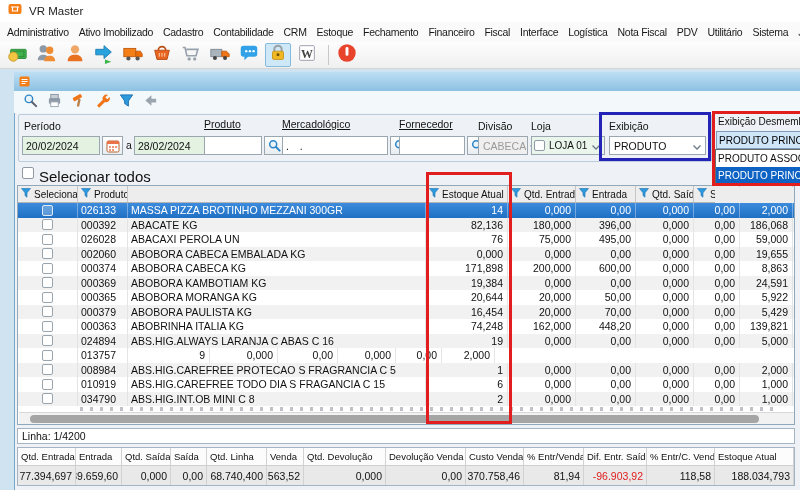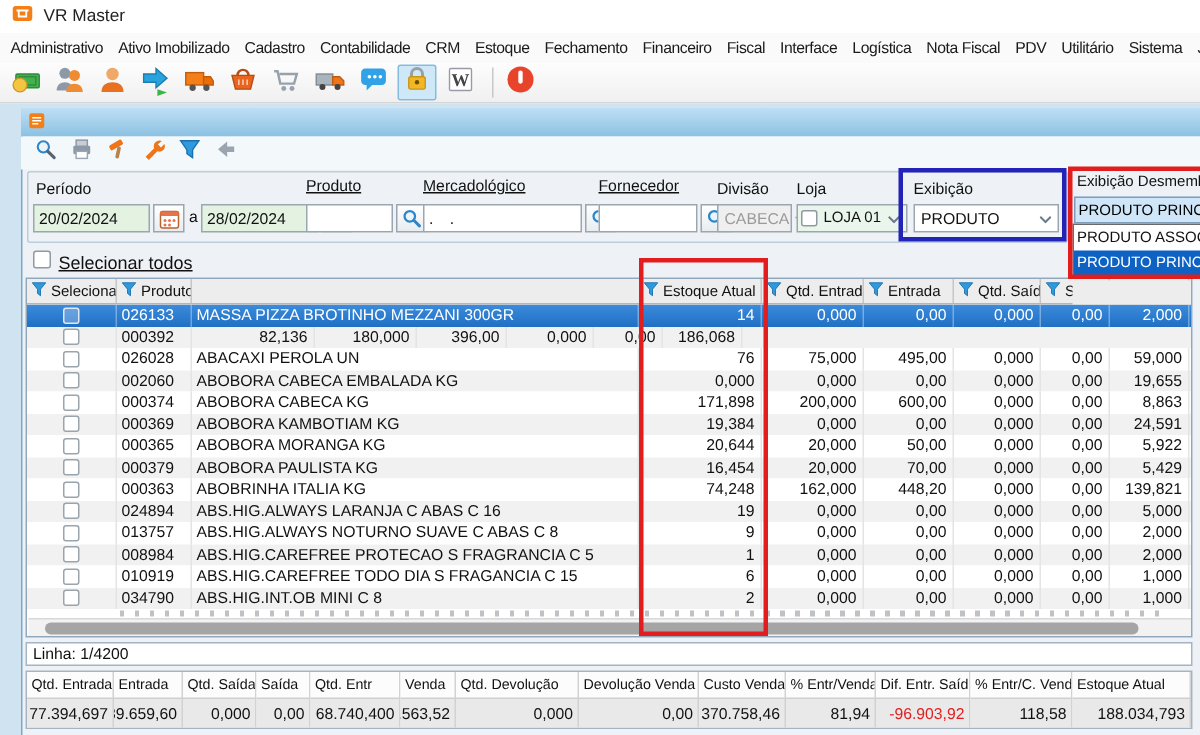--- a/index.html
+++ b/index.html
@@ -329,21 +329,21 @@
 <span class="abs flabel" id="desm-label">Exibição Desmembramento</span>
 <div class="abs" id="desm-combo">
     <span>PRODUTO PRINCIPAL</span>
   </div>
 <div class="abs" id="desm-list">
     <div class="desm-item">PRODUTO ASSOCIADO</div>
     <div class="desm-item hl">PRODUTO PRINCIPAL</div>
   </div>
 
 <span class="abs checkbox" style="left:22px; top:167px;"></span>
-<span class="abs flabel" style="left:39px; top:168px; font-size:12px;text-decoration:underline;">Selecionar todos</span>
+<span class="abs flabel" style="left:39px; top:168px; font-size:15px;">Selecionar todos</span>
 
 <div class="abs" id="grid">
   <div id="ghead">
       <div class="hcell" style="width: 60px;">
         <span><svg width="10" height="10" viewBox="0 0 10 10">
             <path d="M0.5 0.5H9.5L6 4.8V9.2L4 7.6V4.8Z" fill="#2e9ade" stroke="#1c6fae" stroke-width="0.6"></path>
           </svg></span>
         <span>Selecionado</span>
       </div>
       <div class="hcell" style="width: 50px;">
@@ -402,20 +402,21 @@
         <div class="gcell num" style="width: 60px;">0,00</div>
         <div class="gcell num" style="width: 58px;">0,000</div>
         <div class="gcell num" style="width: 46px;">0,00</div>
         <div class="gcell num" style="width: 53px;">2,000</div>
       </div>
       <div class="grid-row alt">
         <div class="gcell" style="width: 60px;">
           <span class="row-check"></span>
         </div>
         <div class="gcell" style="width: 50px;">000392</div>
+        <div class="gcell" style="width: 298px;">ABACATE KG</div>
         <div class="gcell num" style="width: 82px;">82,136</div>
         <div class="gcell num" style="width: 68px;">180,000</div>
         <div class="gcell num" style="width: 60px;">396,00</div>
         <div class="gcell num" style="width: 58px;">0,000</div>
         <div class="gcell num" style="width: 46px;">0,00</div>
         <div class="gcell num" style="width: 53px;">186,068</div>
       </div>
       <div class="grid-row">
         <div class="gcell" style="width: 60px;">
           <span class="row-check"></span>
@@ -518,21 +519,20 @@
         <div class="gcell num" style="width: 60px;">0,00</div>
         <div class="gcell num" style="width: 58px;">0,000</div>
         <div class="gcell num" style="width: 46px;">0,00</div>
         <div class="gcell num" style="width: 53px;">5,000</div>
       </div>
       <div class="grid-row">
         <div class="gcell" style="width: 60px;">
           <span class="row-check"></span>
         </div>
         <div class="gcell" style="width: 50px;">013757</div>
-        <div class="gcell" style="width: 298px;">ABS.HIG.ALWAYS NOTURNO SUAVE C ABAS C 8</div>
         <div class="gcell num" style="width: 82px;">9</div>
         <div class="gcell num" style="width: 68px;">0,000</div>
         <div class="gcell num" style="width: 60px;">0,00</div>
         <div class="gcell num" style="width: 58px;">0,000</div>
         <div class="gcell num" style="width: 46px;">0,00</div>
         <div class="gcell num" style="width: 53px;">2,000</div>
       </div>
       <div class="grid-row alt">
         <div class="gcell" style="width: 60px;">
           <span class="row-check"></span>
@@ -582,21 +582,21 @@
 
 <div class="abs" id="statusbar">
     <span>Linha: 1/4200</span>
   </div>
 <div class="abs" id="summary">
   <div class="srow" id="sum-head">
       <div class="scell h" style="width: 58px;">Qtd. Entrada</div>
       <div class="scell h" style="width: 46px;">Entrada</div>
       <div class="scell h" style="width: 49px;">Qtd. Saída</div>
       <div class="scell h" style="width: 36px;">Saída</div>
-      <div class="scell h" style="width: 60px;">Qtd. Entr</div>
+      <div class="scell h" style="width: 60px;">Qtd. Linha</div>
       <div class="scell h" style="width: 37px;">Venda</div>
       <div class="scell h" style="width: 82px;">Qtd. Devolução</div>
       <div class="scell h" style="width: 80px;">Devolução Venda</div>
       <div class="scell h" style="width: 58px;">Custo Venda</div>
       <div class="scell h" style="width: 60px;">% Entr/Venda</div>
       <div class="scell h" style="width: 63px;">Dif. Entr. Saída</div>
       <div class="scell h" style="width: 68px;">% Entr/C. Venda</div>
       <div class="scell h" style="width: 79px;">Estoque Atual</div>
     </div>
   <div class="srow" id="sum-vals">

